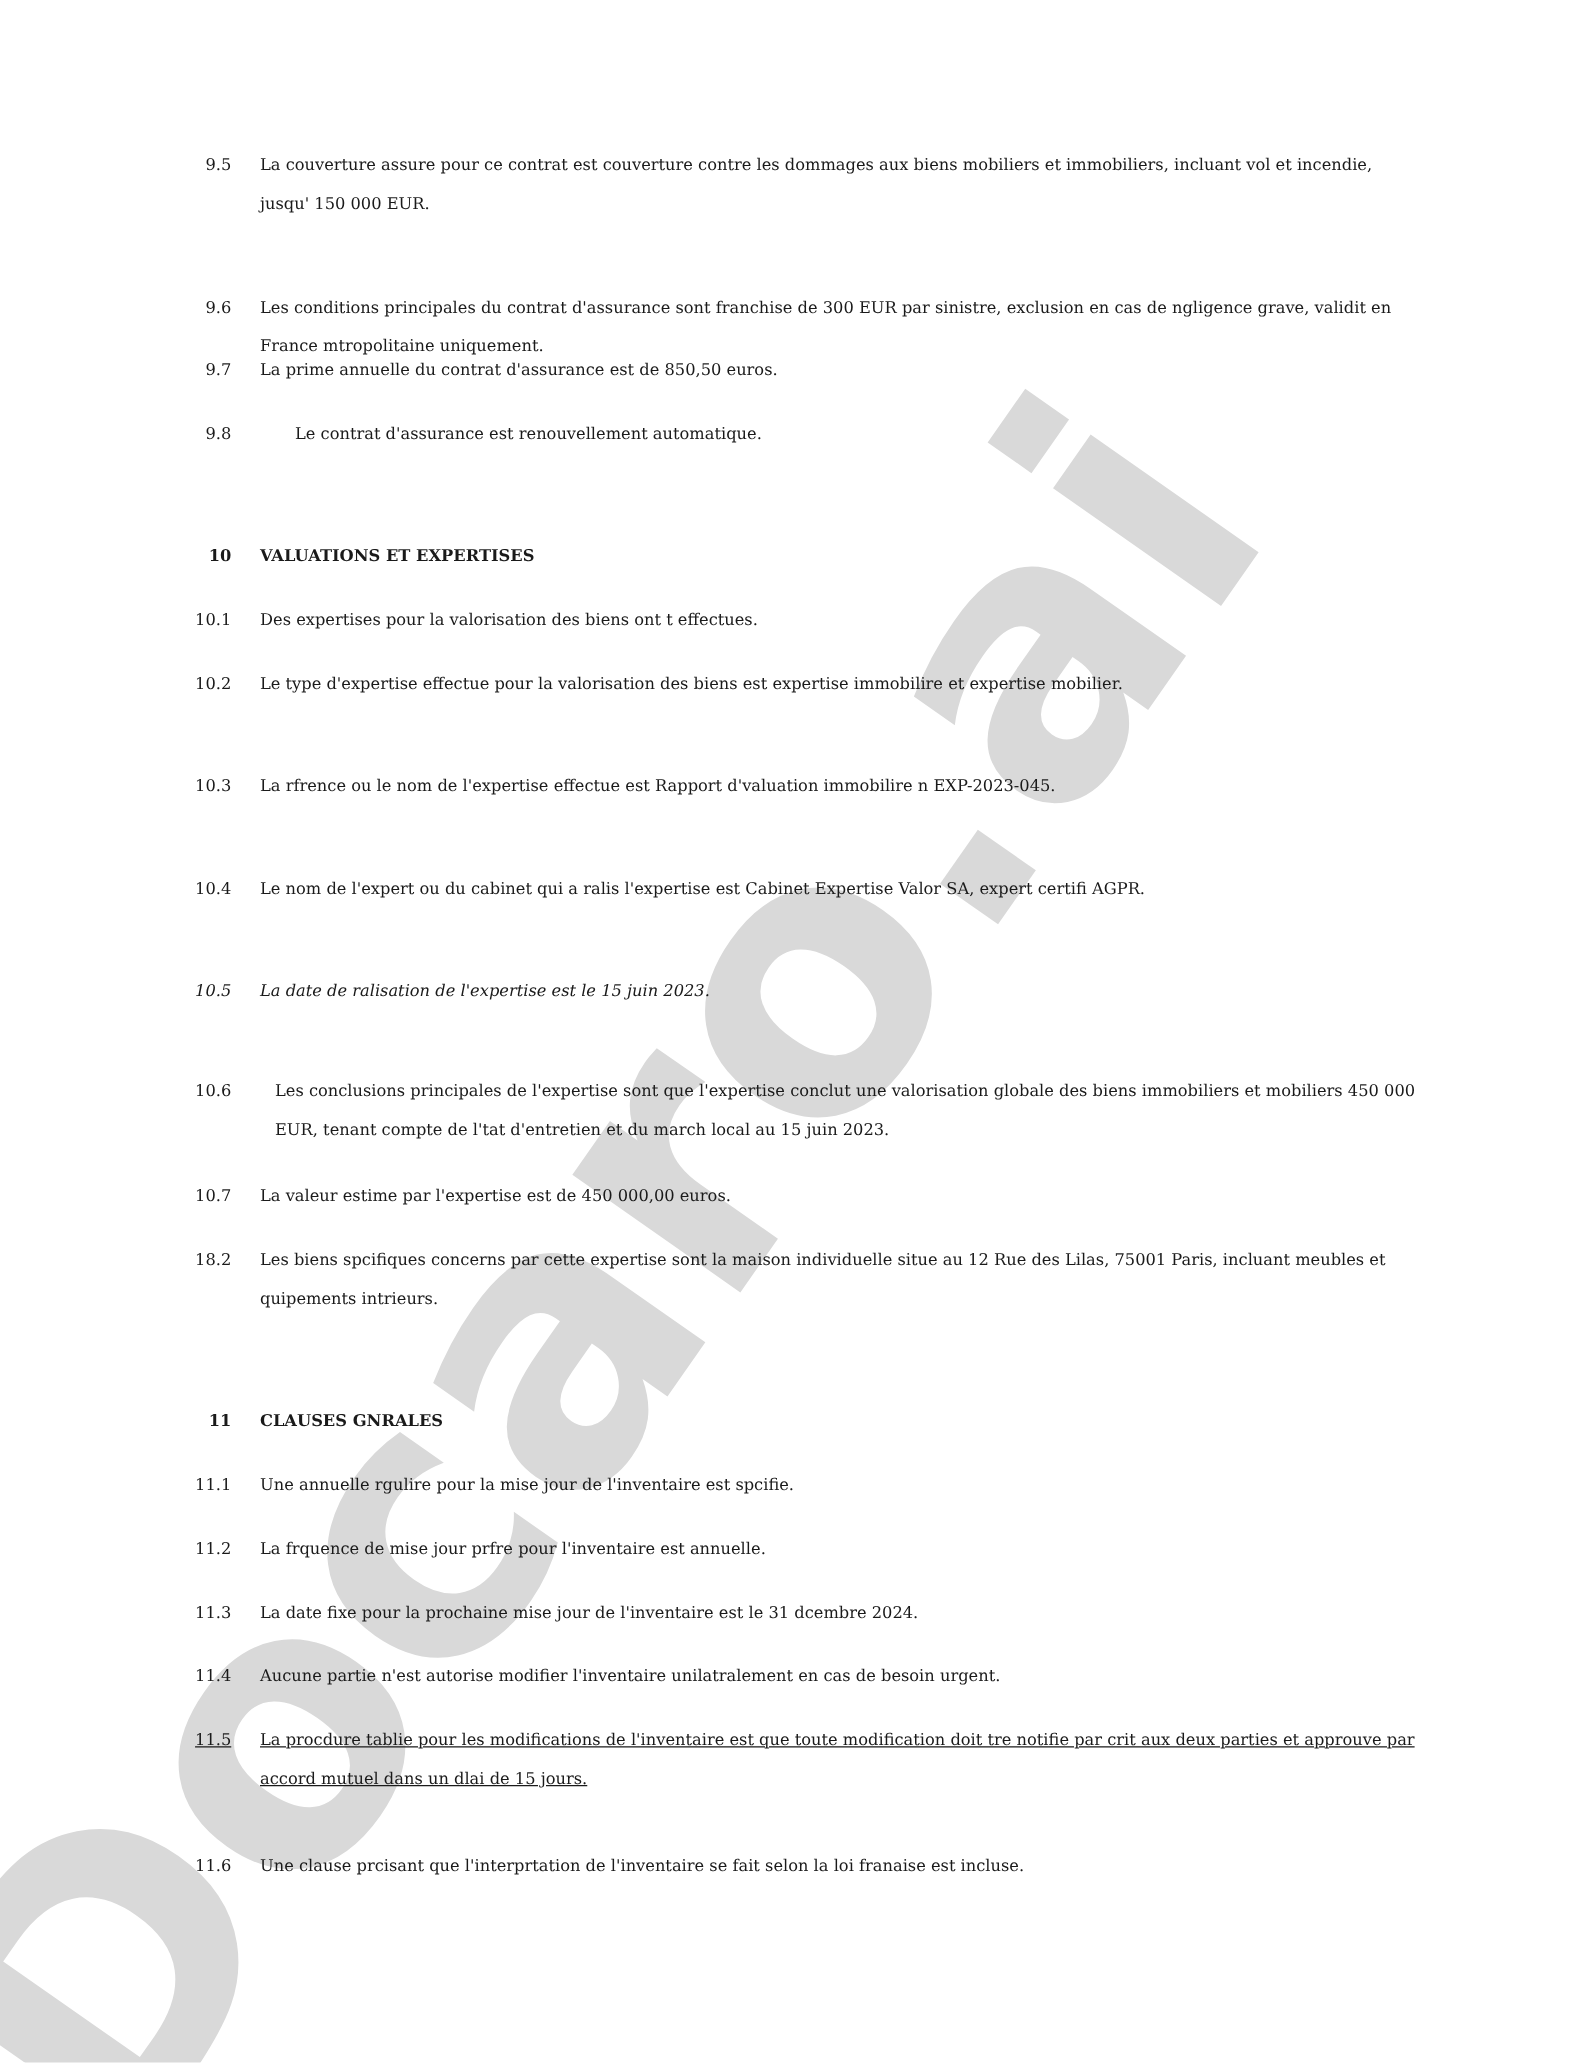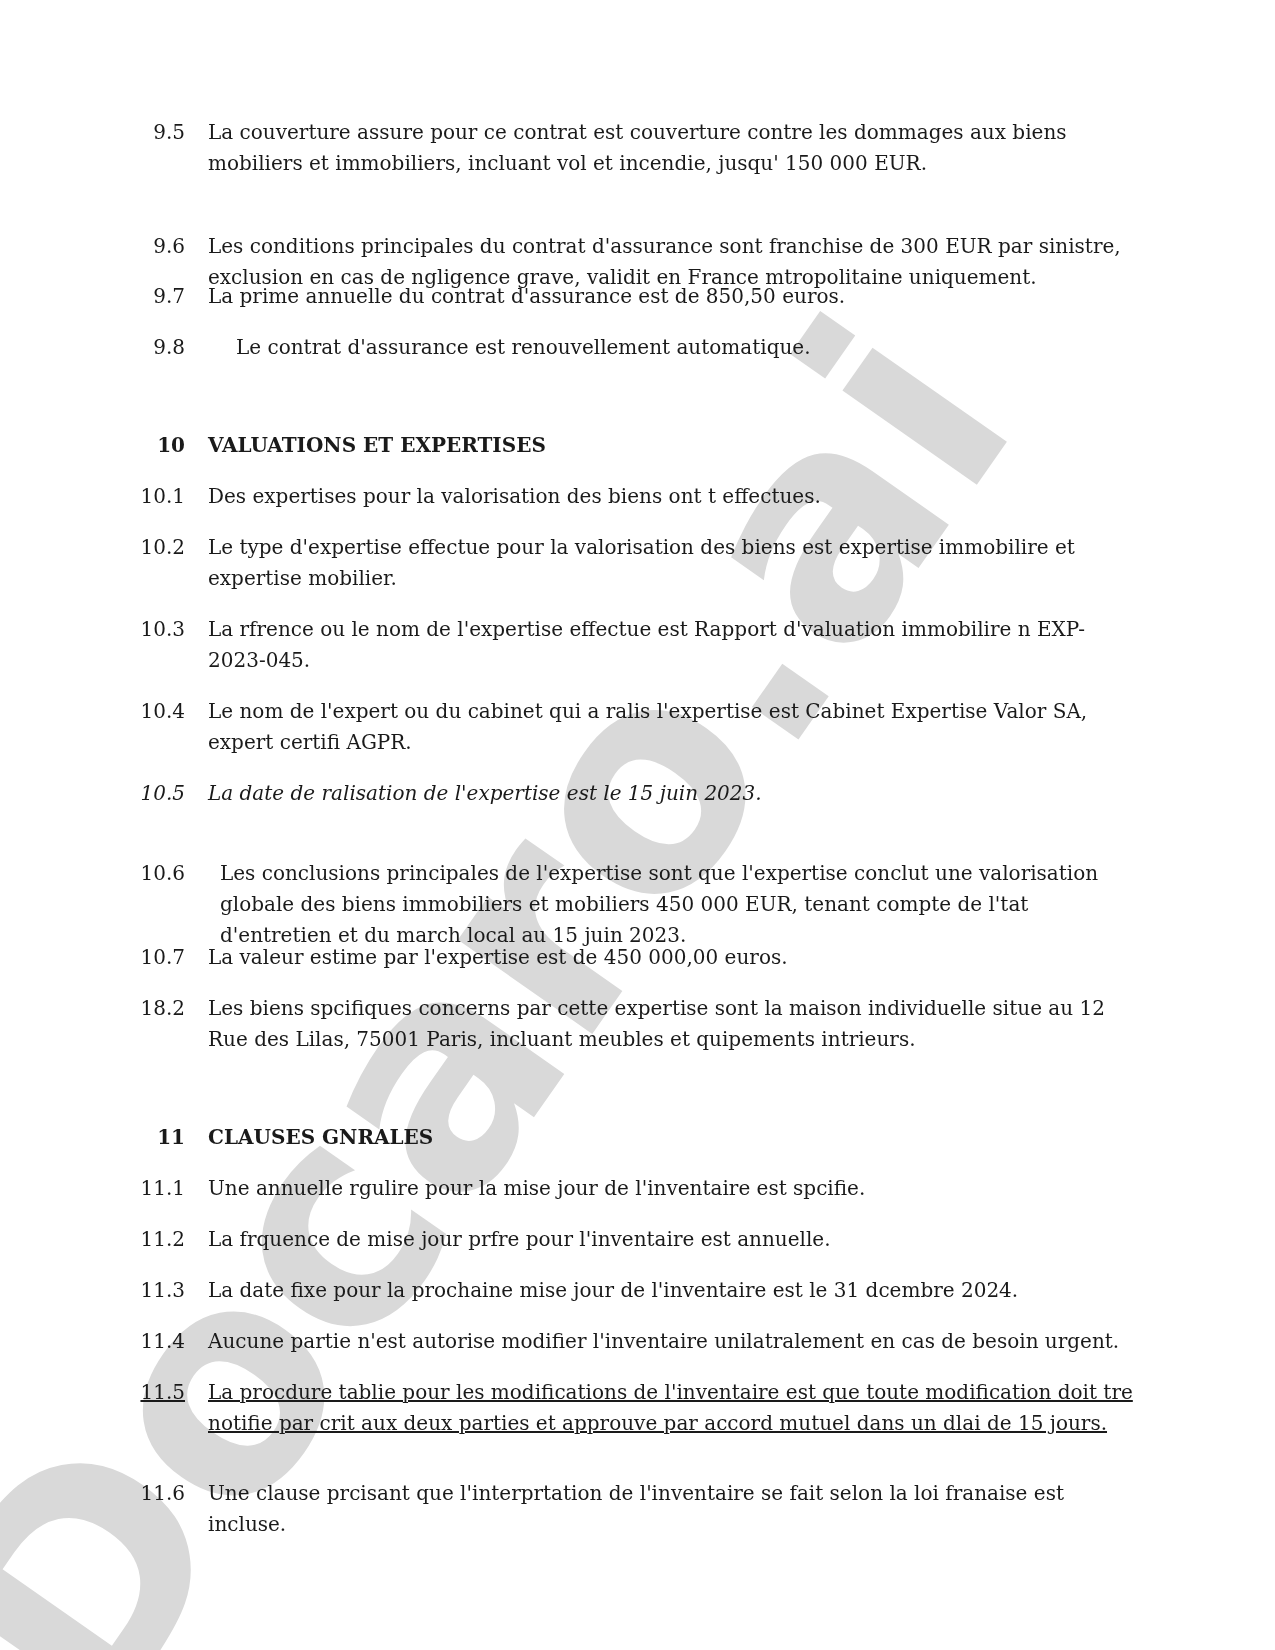--- a/index.html
+++ b/index.html
@@ -36,21 +36,21 @@
       left: 0;
       top: 0;
       width: 1275px;
       z-index: 1;
     }
     .item {
       position: absolute;
       left: 130px;
       width: 1010px;
       display: flex;
-      font-size: 20px;
+      font-size: 13px;
       line-height: 31px;
     }
     .num {
       width: 55px;
       flex: 0 0 55px;
       text-align: right;
       padding-right: 23px;
       box-sizing: content-box;
     }
     .txt {

